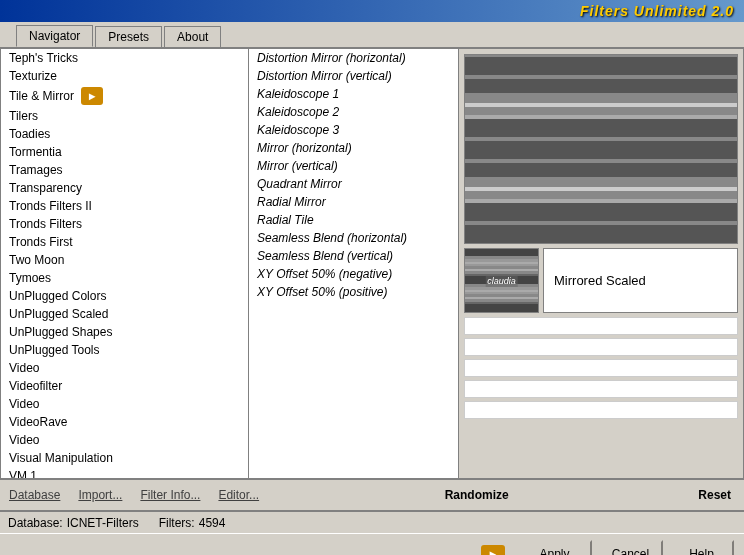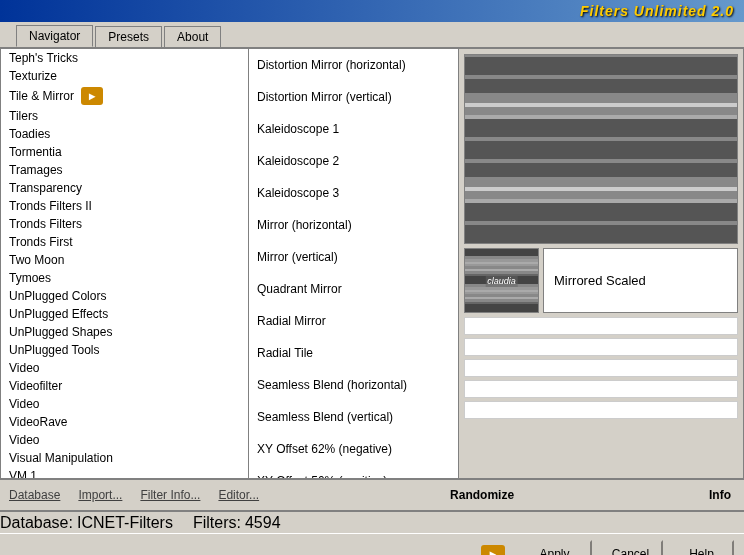--- a/index.html
+++ b/index.html
@@ -97,23 +97,24 @@
       background: #fff;
       display: flex;
       flex-direction: column;
     }
     .middle-list {
       flex: 1;
       overflow-y: auto;
       font-size: 12px;
     }
     .middle-list-item {
-      padding: 9px 8px;
+      padding: 2px 8px;
       cursor: pointer;
       white-space: nowrap;
+      font-style: italic;
     }
     .middle-list-item.selected {
       background: #316ac5;
       color: #fff;
     }
 
     
     .right-panel {
       flex: 1;
       display: flex;
@@ -249,22 +250,22 @@
       border: none;
       padding: 2px 8px;
     }
 
     
     .status-bar {
       height: 22px;
       background: #d4d0c8;
       display: flex;
       align-items: center;
-      padding: 0 0;
-      font-size: 16px;
+      padding: 0 8px;
+      font-size: 12px;
       border-top: 1px solid #808080;
       gap: 20px;
     }
     .status-item {
       display: flex;
       align-items: center;
       gap: 4px;
     }
 
     
@@ -342,21 +343,21 @@
       <div class="left-list-item">Toadies</div>
       <div class="left-list-item">Tormentia</div>
       <div class="left-list-item">Tramages</div>
       <div class="left-list-item">Transparency</div>
       <div class="left-list-item">Tronds Filters II</div>
       <div class="left-list-item">Tronds Filters</div>
       <div class="left-list-item">Tronds First</div>
       <div class="left-list-item">Two Moon</div>
       <div class="left-list-item">Tymoes</div>
       <div class="left-list-item">UnPlugged Colors</div>
-      <div class="left-list-item">UnPlugged Effects</div>
+      <div class="left-list-item">UnPlugged Scaled</div>
       <div class="left-list-item">UnPlugged Shapes</div>
       <div class="left-list-item">UnPlugged Tools</div>
       <div class="left-list-item">Video</div>
       <div class="left-list-item">Videofilter</div>
       <div class="left-list-item">Video</div>
       <div class="left-list-item">VideoRave</div>
       <div class="left-list-item">Video</div>
       <div class="left-list-item">Visual Manipulation</div>
       <div class="left-list-item">VM 1</div>
 
@@ -370,21 +371,21 @@
       <div class="middle-list-item">Kaleidoscope 1</div>
       <div class="middle-list-item">Kaleidoscope 2</div>
       <div class="middle-list-item">Kaleidoscope 3</div>
       <div class="middle-list-item">Mirror (horizontal)</div>
       <div class="middle-list-item">Mirror (vertical)</div>
       <div class="middle-list-item">Quadrant Mirror</div>
       <div class="middle-list-item">Radial Mirror</div>
       <div class="middle-list-item">Radial Tile</div>
       <div class="middle-list-item">Seamless Blend (horizontal)</div>
       <div class="middle-list-item">Seamless Blend (vertical)</div>
-      <div class="middle-list-item">XY Offset 62% (negative)</div>
+      <div class="middle-list-item">XY Offset 50% (negative)</div>
       <div class="middle-list-item">XY Offset 50% (positive)</div>
     </div>
   </div>
 
   <div class="right-panel">
 
     <div class="preview-top">
       <div class="preview-stripes"></div>
     </div>
 
@@ -407,21 +408,21 @@
     </div>
   </div>
 </div>
 
 <div class="bottom-toolbar">
   <button class="toolbar-btn">Database</button>
   <button class="toolbar-btn">Import...</button>
   <button class="toolbar-btn">Filter Info...</button>
   <button class="toolbar-btn">Editor...</button>
   <button class="toolbar-btn-right">Randomize</button>
-  <button class="toolbar-btn-right">Info</button>
+  <button class="toolbar-btn-right">Reset</button>
 </div>
 
 <div class="status-bar">
   <div class="status-item">
     <span>Database:</span>
     <span>ICNET-Filters</span>
   </div>
   <div class="status-item">
     <span>Filters:</span>
     <span>4594</span>

